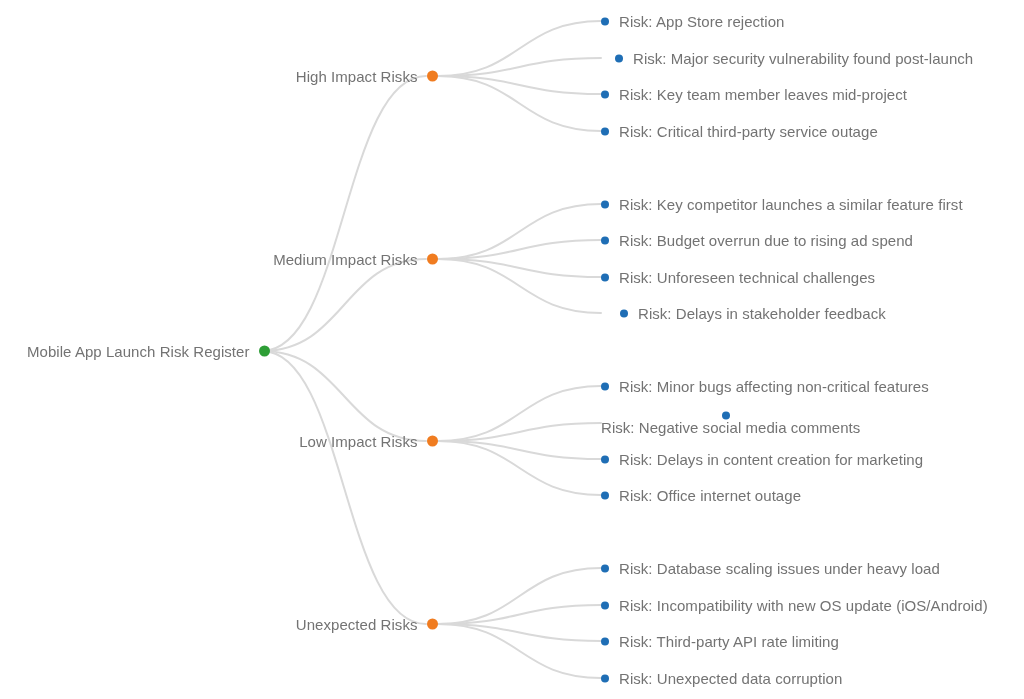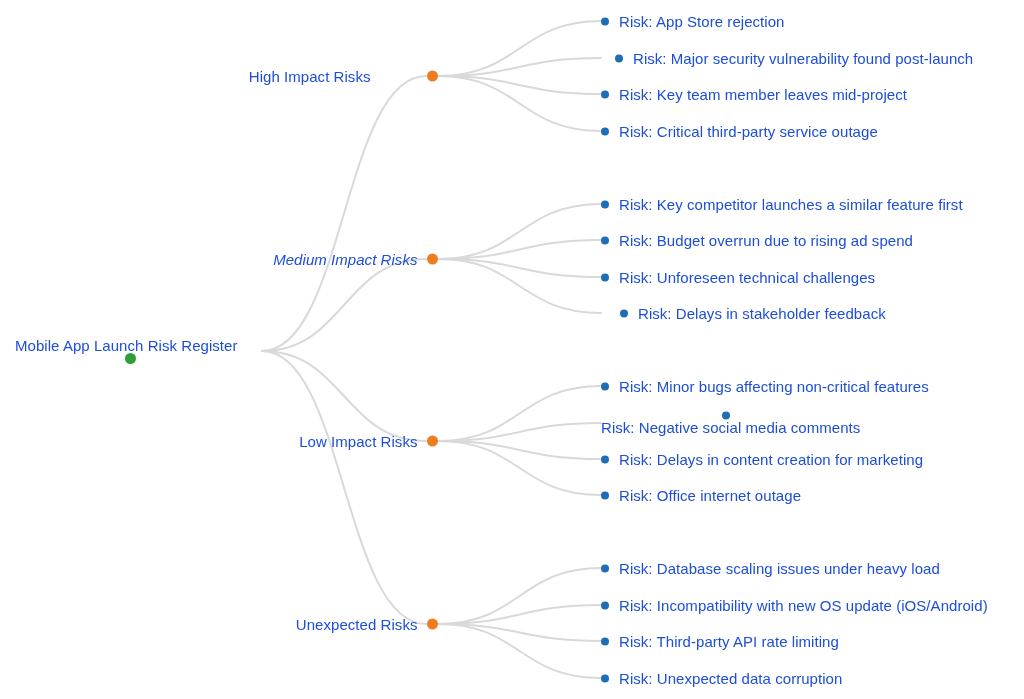--- a/index.html
+++ b/index.html
@@ -35,29 +35,30 @@
     align-items: center;
     white-space: nowrap;
   }
   .node-dot {
     border-radius: 50%;
     flex: 0 0 auto;
     display: block;
   }
   .node-label {
     font-size: 15px;
-    color: #1d4ed8;
+    color: #737373;
     line-height: 1;
     letter-spacing: 0.05px;
   }
 
   
   .node-root {
     transform: translateY(-50%);
-    flex-direction: column;
+    flex-direction: row;
+    margin-left: 8px;
   }
   .node-root .node-label { margin-right: 9px; }
   .node-root .node-dot {
     width: 11px;
     height: 11px;
   }
 
   
   .node-branch {
     transform: translateY(-50%);
@@ -107,41 +108,41 @@
       <path d="M 438 624 C 519.5 624, 519.5 568, 601 568" fill="none" stroke="#d9d9d9" stroke-width="2" stroke-linecap="round"></path>
       <path d="M 438 624 C 519.5 624, 519.5 605, 601 605" fill="none" stroke="#d9d9d9" stroke-width="2" stroke-linecap="round"></path>
       <path d="M 438 624 C 519.5 624, 519.5 641, 601 641" fill="none" stroke="#d9d9d9" stroke-width="2" stroke-linecap="round"></path>
       <path d="M 438 624 C 519.5 624, 519.5 678, 601 678" fill="none" stroke="#d9d9d9" stroke-width="2" stroke-linecap="round"></path>
     </svg>
   <div id="node-layer">
       <div class="node node-root" style="top: 351px; left: 0px; width: 261.5px; justify-content: flex-end;">
         <span class="node-label">Mobile App Launch Risk Register</span>
         <span class="node-dot" style="background: rgb(46, 158, 54);"></span>
       </div>
-      <div class="node node-branch" style="top: 76px; left: 0px; width: 437.5px; justify-content: flex-end; gap: 47px;">
+      <div class="node node-branch" style="top: 76px; left: 0px; width: 437.5px; justify-content: flex-end;">
         <span class="node-label">High Impact Risks</span>
         <span class="node-dot" style="background: rgb(240, 124, 32);"></span>
       </div>
       <div class="node node-leaf" style="top: 21px; left: 601px;">
         <span class="node-dot" style="background: rgb(31, 110, 181);"></span>
         <span class="node-label">Risk: App Store rejection</span>
       </div>
       <div class="node node-leaf" style="top: 58px; left: 601px; padding-left: 14px;">
         <span class="node-dot" style="background: rgb(31, 110, 181);"></span>
         <span class="node-label">Risk: Major security vulnerability found post-launch</span>
       </div>
       <div class="node node-leaf" style="top: 94px; left: 601px;">
         <span class="node-dot" style="background: rgb(31, 110, 181);"></span>
         <span class="node-label">Risk: Key team member leaves mid-project</span>
       </div>
       <div class="node node-leaf" style="top: 131px; left: 601px;">
         <span class="node-dot" style="background: rgb(31, 110, 181);"></span>
         <span class="node-label">Risk: Critical third-party service outage</span>
       </div>
-      <div class="node node-branch" style="top: 259px; left: 0px; width: 437.5px; justify-content: flex-end; font-style: italic;">
+      <div class="node node-branch" style="top: 259px; left: 0px; width: 437.5px; justify-content: flex-end;">
         <span class="node-label">Medium Impact Risks</span>
         <span class="node-dot" style="background: rgb(240, 124, 32);"></span>
       </div>
       <div class="node node-leaf" style="top: 204px; left: 601px;">
         <span class="node-dot" style="background: rgb(31, 110, 181);"></span>
         <span class="node-label">Risk: Key competitor launches a similar feature first</span>
       </div>
       <div class="node node-leaf" style="top: 240px; left: 601px;">
         <span class="node-dot" style="background: rgb(31, 110, 181);"></span>
         <span class="node-label">Risk: Budget overrun due to rising ad spend</span>

